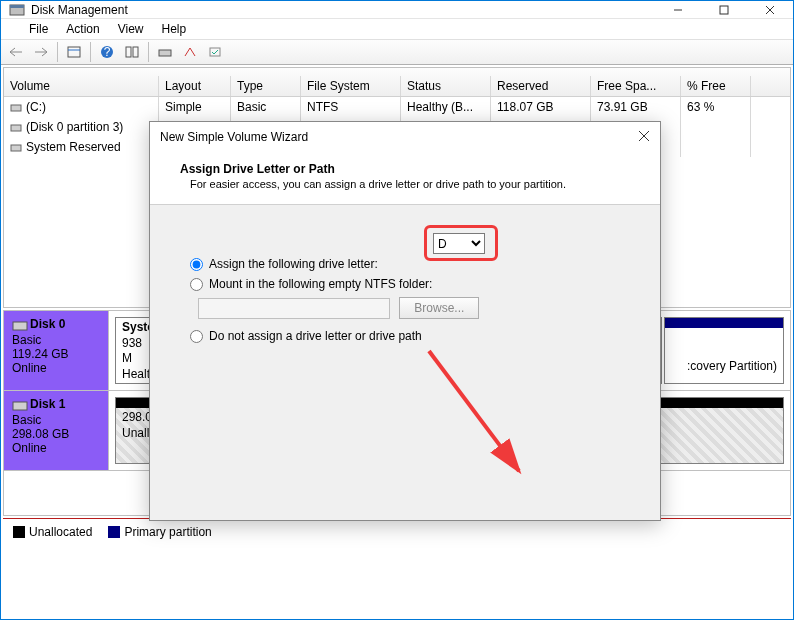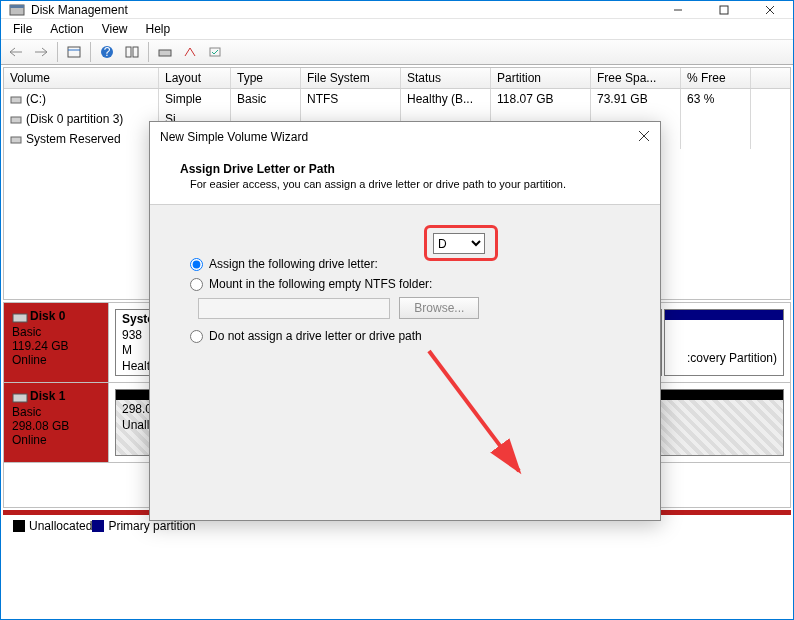--- a/index.html
+++ b/index.html
@@ -5,55 +5,55 @@
 * { box-sizing: border-box; margin: 0; padding: 0; font-family: "Segoe UI", Tahoma, sans-serif; font-size: 12px; }
 body { background: #fff; width: 794px; height: 620px; overflow: hidden; position: relative; border: 1px solid #0078d7; }
 
 
 .titlebar { height: 18px; background: #fff; border-bottom: 1px solid #e5e5e5; display: flex; align-items: center; padding-left: 8px; }
 .titlebar .app-icon { width: 16px; height: 16px; margin-right: 6px; display:inline-flex; }
 .titlebar .title { flex: 1; font-size: 12px; }
 .titlebar .win-btn { width: 46px; height: 30px; display: flex; align-items: center; justify-content: center; color: #555; }
 
 
-.menubar { height: 20px; display: flex; align-items: center; padding: 0 4px; gap: 2px; }
+.menubar { height: 20px; display: flex; align-items: center; padding: 0 20px; gap: 2px; }
 .menubar span { padding: 2px 8px; }
 
 
 .toolbar { height: 26px; border-top: 1px solid #e0e0e0; border-bottom: 1px solid #b0b0b0; background: linear-gradient(#fdfdfd,#f0f0f0); display: flex; align-items: center; padding: 0 4px; gap: 3px; }
 .toolbar .tb-btn { width: 22px; height: 22px; display:flex; align-items:center; justify-content:center; border:1px solid transparent; border-radius:2px; }
 .toolbar .sep { width:1px; height:20px; background:#c0c0c0; margin:0 2px; }
 
 
 .vol-list { border: 1px solid #c0c0c0; margin: 2px; }
 .vol-head { display: flex; background: linear-gradient(#fdfdfd,#efefef); border-bottom: 1px solid #d0d0d0; }
 .vol-head .col, .vol-row .col { padding: 3px 6px; border-right: 1px solid #d8d8d8; overflow:hidden; white-space:nowrap; text-overflow:ellipsis; }
-.vol-head .col { font-weight: normal; }
+.vol-head .col { font-weight: normal; margin-top: 8px; }
 .vol-rows { height: 210px; background:#fff; }
 .vol-row { display: flex; }
 .col.volume{width:155px} .col.layout{width:72px} .col.type{width:70px} .col.fs{width:100px} .col.status{width:90px} .col.capacity{width:100px} .col.free{width:90px} .col.pct{width:70px}
 .vol-row .col.volume { display:flex; align-items:center; gap:4px; }
 .vol-icon { width:12px; height:12px; display:inline-block; }
 
 
 .disk-panel { border:1px solid #c0c0c0; margin:2px; margin-top:0; background:#fff; }
 .disk-row { display:flex; border-bottom:1px solid #c0c0c0; height:80px; }
 .disk-row:last-child{border-bottom:none;}
-.disk-info { width:105px; border-right:1px solid #c0c0c0; padding:6px 8px; background:#b91c1c; }
+.disk-info { width:105px; border-right:1px solid #c0c0c0; padding:6px 8px; background:#8b5cf6; }
 .disk-info .di-icon { width:16px;height:16px;display:inline-block;vertical-align:middle;margin-right:2px;}
 .disk-info b { font-weight:bold; }
 .disk-layout { flex:1; padding:6px; display:flex; gap:2px; position:relative; }
 .partition { border:1px solid #808080; display:flex; flex-direction:column; overflow:hidden; }
 .part-strip { height:10px; background:#000080; }
 .part-strip.black { background:#000; }
 .part-body { padding:2px 6px; font-size:11px; line-height:1.3; flex:1; }
 .unalloc-fill { background: repeating-linear-gradient(45deg,#eee,#eee 4px,#ddd 4px,#ddd 8px); }
 
 
-.legend { height:26px; border-top:5px solid #b91c1c; margin:2px; margin-top:0; padding:4px 10px; display:flex; align-items:center; background:#fff;}
+.legend { height:26px; border-top:1px solid #b91c1c; margin:2px; margin-top:0; padding:4px 10px; display:flex; align-items:center; gap:16px; background:#fff;}
 .legend .swatch { width:12px; height:12px; display:inline-block; margin-right:4px; vertical-align:middle; }
 
 
 .wizard { position:absolute; left:148px; top:120px; width:512px; height:400px; background:#fff; border:1px solid #888; box-shadow:0 4px 20px rgba(0,0,0,.25); display:flex; flex-direction:column; }
 .wiz-title { height:30px; display:flex; align-items:center; padding:0 10px; }
 .wiz-title span { flex:1; font-size:12px; }
 .wiz-header { padding:10px 30px 14px 30px; background:#fff; border-bottom:1px solid #d0d0d0; }
 .wiz-header b { font-weight:bold; }
 .wiz-header .sub { font-size:11px; margin-top:2px; padding-left:10px; }
 .wiz-body { flex:1; background:#f0f0f0; padding:46px 40px; position:relative; }
@@ -159,21 +159,21 @@
     </div>
 </div>
 
 <div class="vol-list">
   <div class="vol-head">
     <div class="col volume">Volume</div>
     <div class="col layout">Layout</div>
     <div class="col type">Type</div>
     <div class="col fs">File System</div>
     <div class="col status">Status</div>
-    <div class="col capacity">Partition</div>
+    <div class="col capacity">Reserved</div>
     <div class="col free">Free Spa...</div>
     <div class="col pct">% Free</div>
   </div>
   <div class="vol-rows">
     <div class="vol-row">
       <div class="col volume">
           <span class="vol-icon"><svg viewBox="0 0 12 12">
               <rect x="1" y="4" width="10" height="6" fill="#d0d0d0" stroke="#666"></rect>
             </svg></span>
           <span>(C:)</span>

